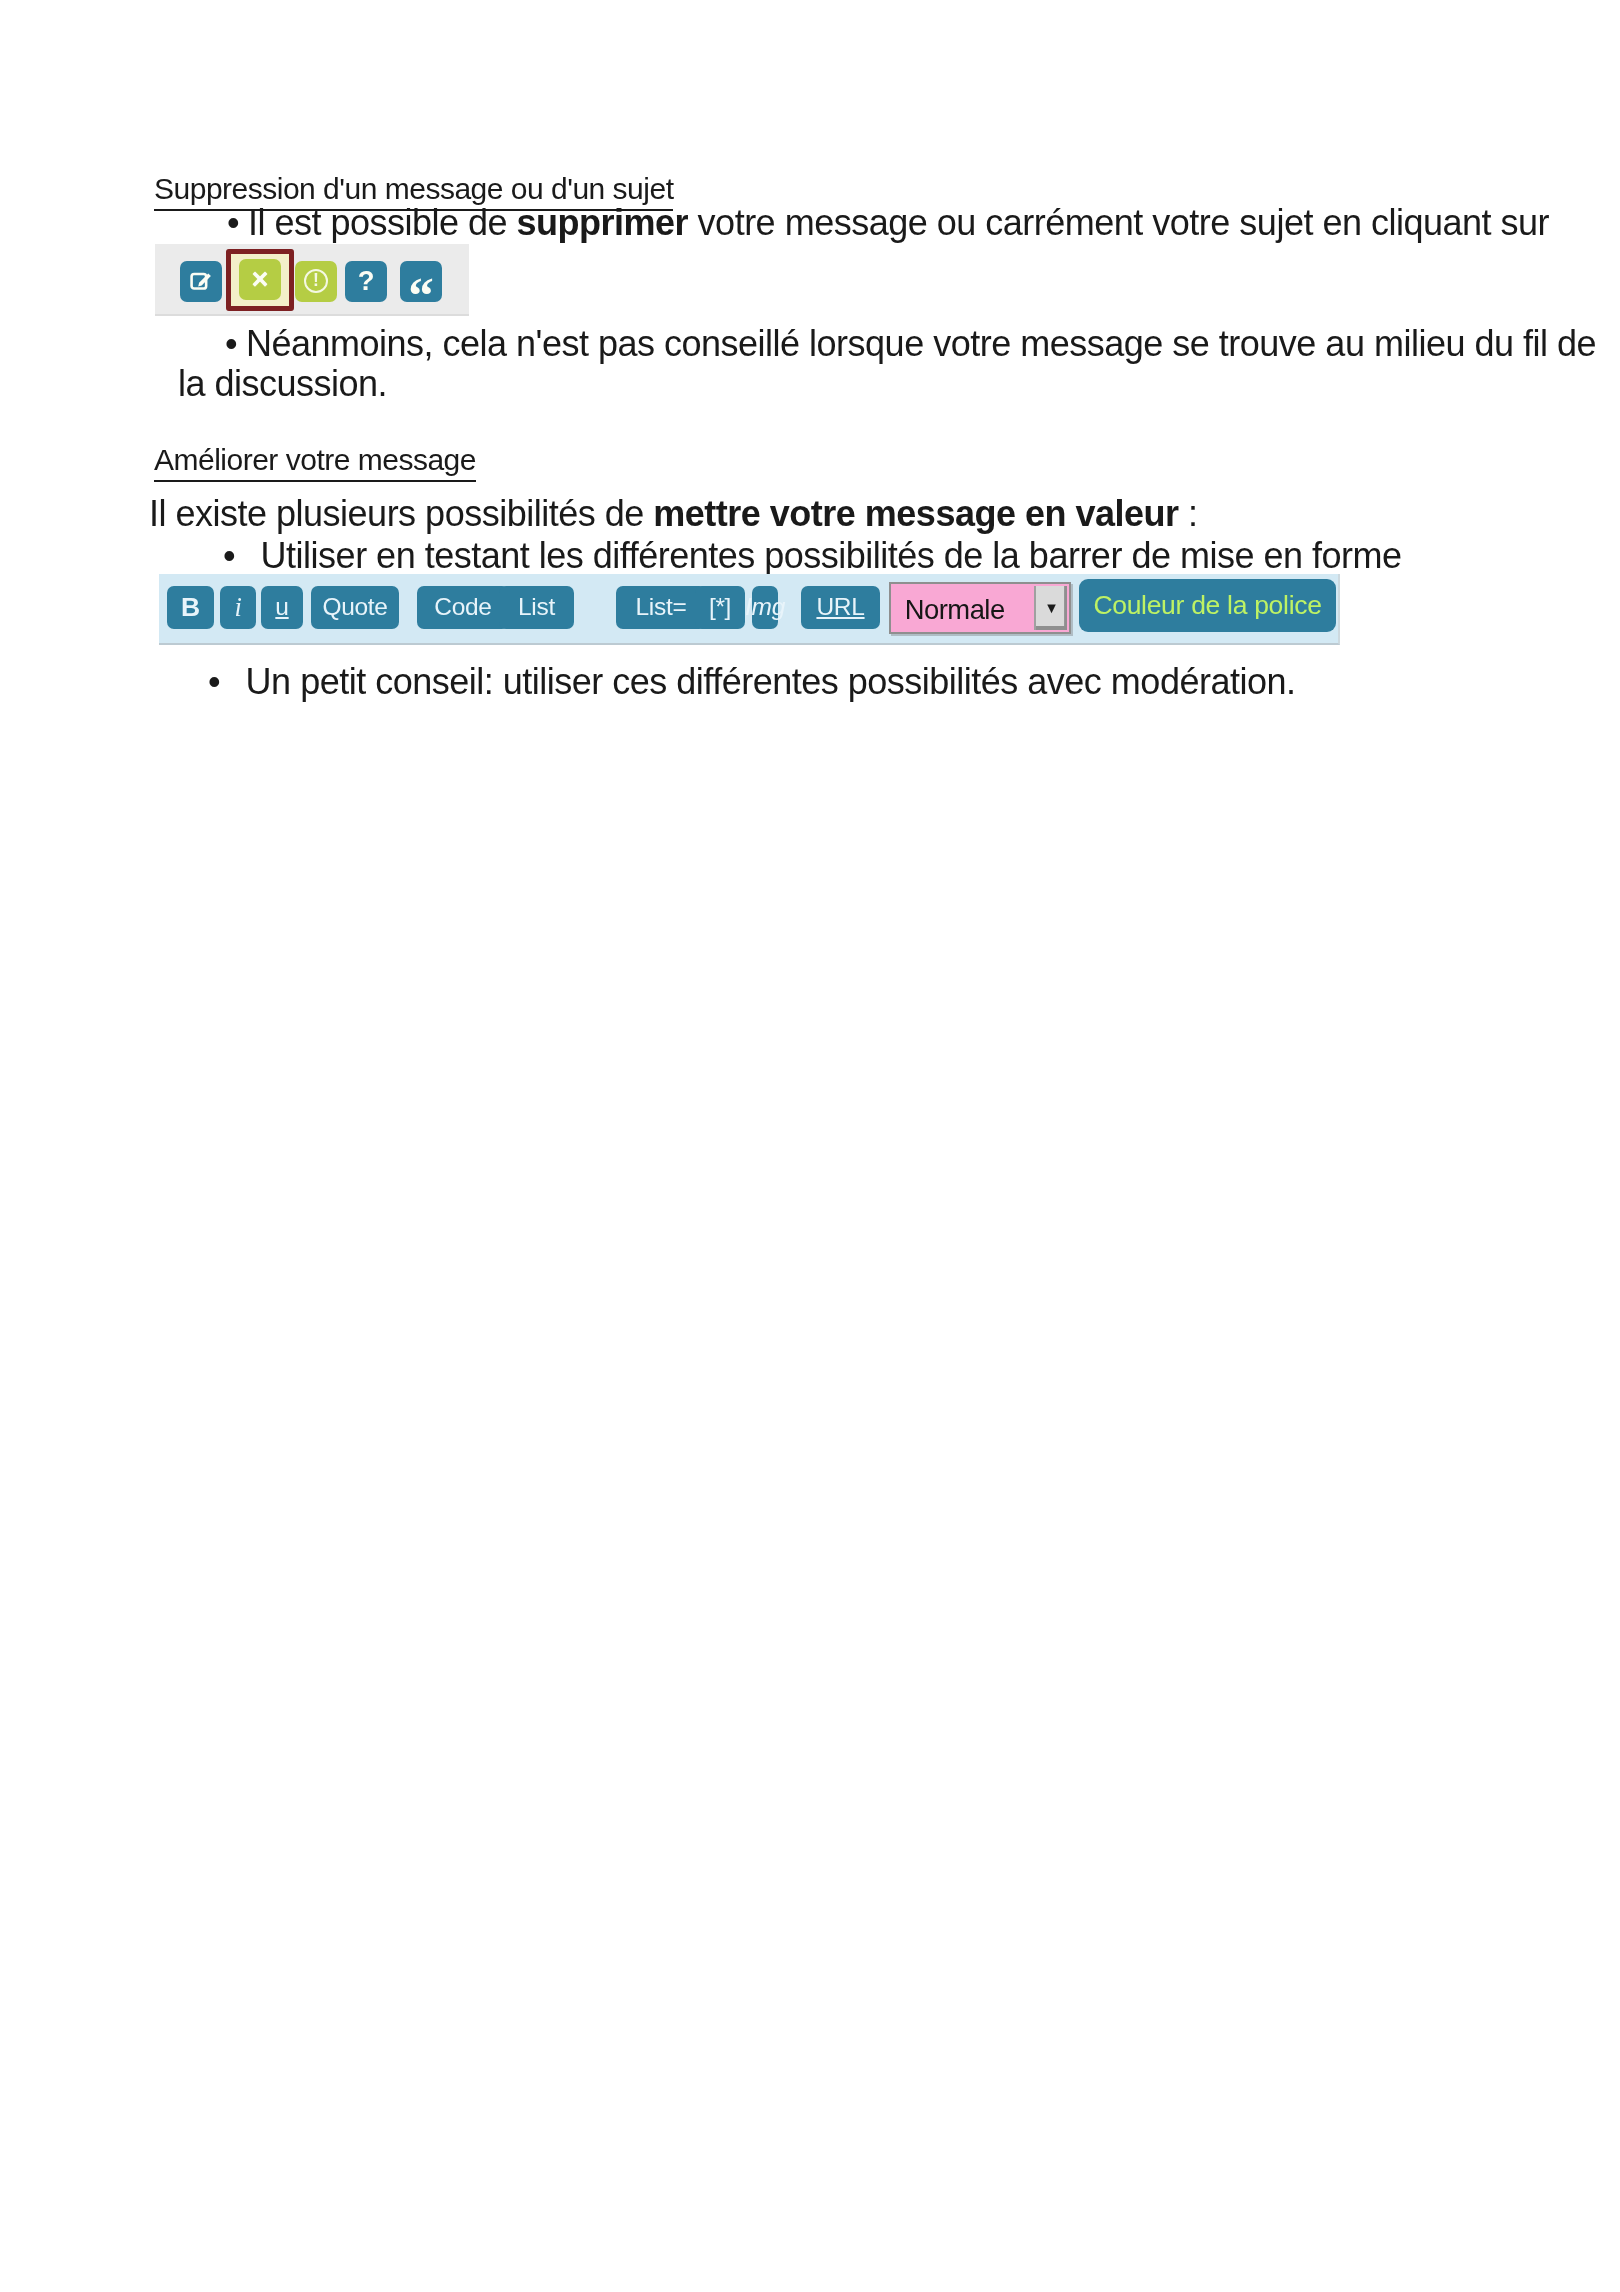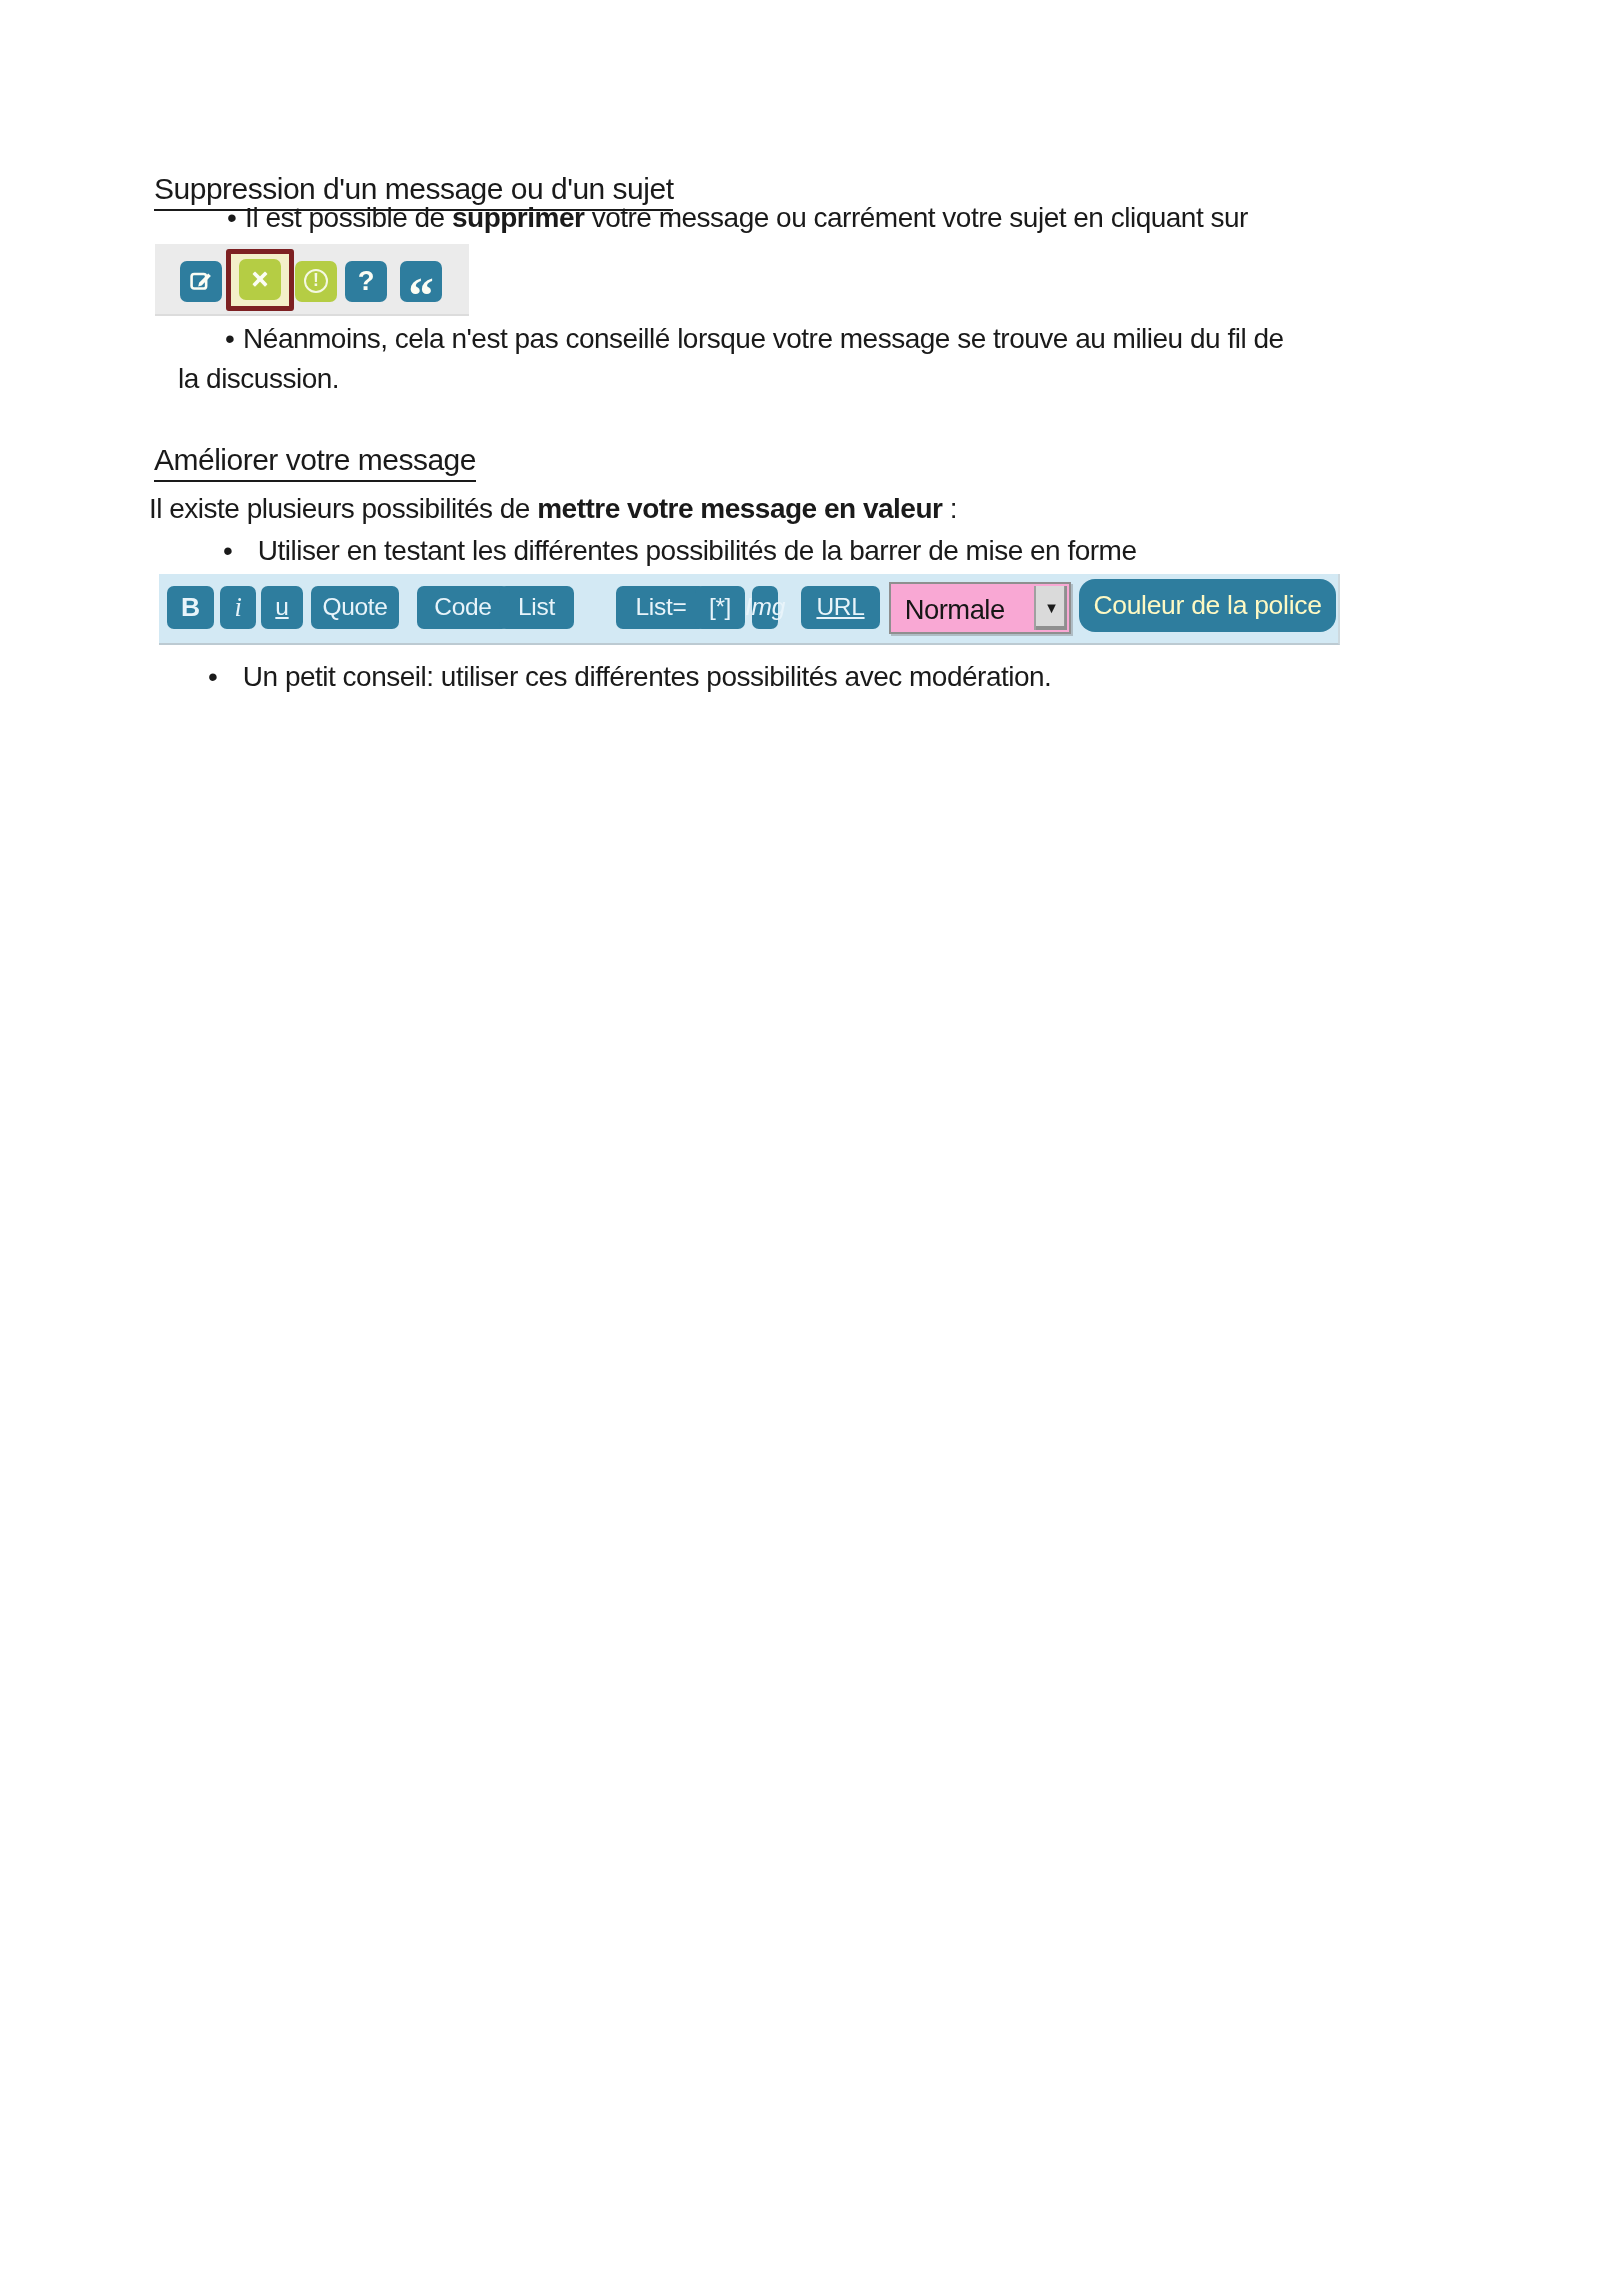--- a/index.html
+++ b/index.html
@@ -5,21 +5,21 @@
   * { margin:0; padding:0; box-sizing:border-box; }
   html,body { background:#ffffff; }
   body { width:1620px; height:2293px; position:relative; overflow:hidden;
          font-family:"Liberation Sans", sans-serif; color:#1a1a1a; }
 
   .abs { position:absolute; }
 
   
   .doc-heading { font-size:30px; letter-spacing:-0.5px; }
   .doc-heading .hl { display:inline-block; border-bottom:2.9px solid #1a1a1a; padding-bottom:2.9px; }
-  .line { font-size:28px; letter-spacing:-0.5px; white-space:nowrap; }
+  .line { font-size:36px; letter-spacing:-0.5px; white-space:nowrap; }
   .line b { font-weight:bold; }
   .dot { display:inline-block; }
   .dot.g1 { margin-right:8.8px; }
   .dot.g2 { margin-right:25.5px; }
 
   
   .shot1 { left:155px; top:244px; width:314px; height:72px;
            background:#ebebeb; border-bottom:2px solid #dcdcdc; }
   .mini-btn { position:absolute; top:16.7px; width:42px; height:41px; border-radius:6.9px;
               display:flex; align-items:center; justify-content:center;
@@ -52,21 +52,21 @@
                  background:#f9a8d4; border:2px solid #8f8f8f;
                  box-shadow:2px 2px 0 rgba(110,110,110,0.35); }
   .font-select .val { position:absolute; left:13.7px; top:9.8px; font-size:27.4px; color:#161616;
                       letter-spacing:-0.5px; }
   .sel-arrow { position:absolute; right:2px; top:2px; bottom:2px; width:33px;
                background:#dadada; border-left:2px solid #a0a0a0;
                box-shadow:inset -2.9px -3.9px 0 #8f8f8f;
                display:flex; align-items:center; justify-content:center;
                font-size:14.7px; color:#1a1a1a; }
   .color-btn { position:absolute; left:920px; top:4.9px; width:257px; height:53px;
-               border-radius:16px; background:#2e7d9e; color:#fef9c3; font-size:26.5px;
+               border-radius:9px; background:#2e7d9e; color:#bef264; font-size:26.5px;
                display:flex; align-items:center; justify-content:center; letter-spacing:-0.3px; }
 </style>
 </head>
 <body>
 
 <div class="abs doc-heading" style="left:154px; top:172px;">
   <span class="hl">Suppression d'un message ou d'un sujet</span>
 </div>
 
 <div class="abs line" style="left:227px; top:202px;">

